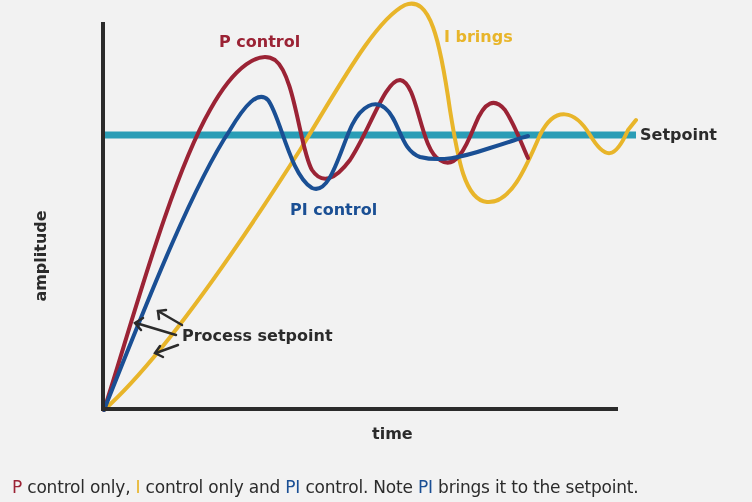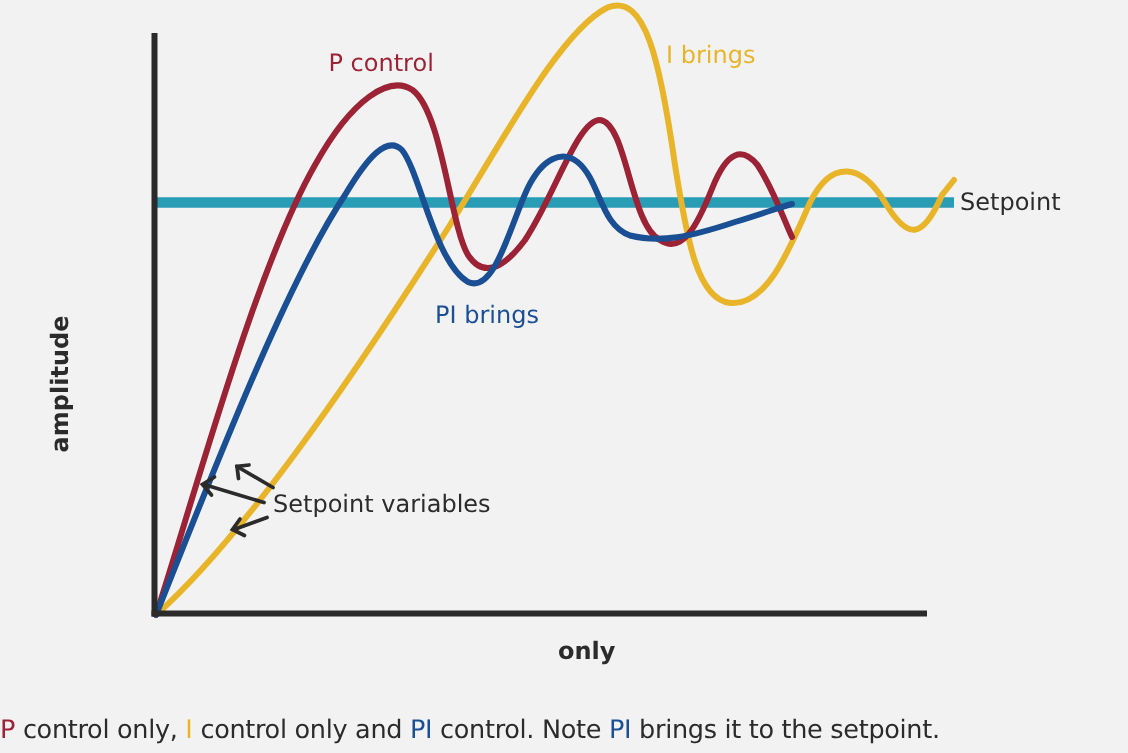--- a/index.html
+++ b/index.html
@@ -3,23 +3,23 @@
 <meta charset="utf-8">
 <style>
   html, body { margin: 0; padding: 0; }
   body {
     width: 752px; height: 502px; overflow: hidden;
     background: #f2f2f2;
     font-family: "DejaVu Sans", sans-serif;
     position: relative;
   }
   #chart { position: absolute; left: 0; top: 0; }
-  .lbl { position: absolute; font-weight: normal; font-size: 16px; white-space: nowrap; }
+  .lbl { position: absolute; font-weight: bold; font-size: 16px; white-space: nowrap; }
   .caption {
-    position: absolute; left: 0; top: 477px; width: 665px;
+    position: absolute; left: 12px; top: 477px; width: 665px;
     font-size: 17px; color: #2b2b2b; white-space: nowrap; letter-spacing: -0.2px;
   }
   .ylabel {
     position: absolute; left: 40px; top: 256px; transform: translate(-50%, -50%) rotate(-90deg);
     font-size: 16px; font-weight: bold; color: #2b2b2b;
   }
   .xlabel {
     position: absolute; left: 372px; top: 424px;
     font-size: 16px; font-weight: bold; color: #2b2b2b;
   }
@@ -45,21 +45,21 @@
     <polyline points="143,318 135,323 141,330"></polyline>
     <line x1="182" y1="325" x2="158" y2="311"></line>
     <polyline points="159,319 158,311 166,310"></polyline>
     <line x1="178" y1="345" x2="156" y2="353"></line>
     <polyline points="160,346 155,353 163,357"></polyline>
   </g>
 </svg>
 
 <div class="lbl" style="left:219px; top:32px; color:#9b2335;">P control</div>
 <div class="lbl" style="left:444px; top:27px; color:#e8b52a;">I brings</div>
-<div class="lbl" style="left:290px; top:200px; color:#1a4f94;">PI brings</div>
+<div class="lbl" style="left:290px; top:200px; color:#1a4f94;">PI control</div>
 <div class="lbl" style="left:640px; top:125px; color:#2b2b2b;text-align:center;">Setpoint</div>
-<div class="lbl" style="left:182px; top:326px; color:#2b2b2b;">Setpoint variables</div>
+<div class="lbl" style="left:182px; top:326px; color:#2b2b2b;">Process setpoint</div>
 <div class="ylabel">amplitude</div>
-<div class="xlabel">only</div>
+<div class="xlabel">time</div>
 
 <div class="caption">
   <span style="color:#9b2335;">P</span><span> control only, </span><span style="color:#e8b52a;">I</span><span> control only and </span><span style="color:#1a4f94;">PI</span><span> control. Note </span><span style="color:#1a4f94;">PI</span><span> brings it to the setpoint.</span>
 </div>
 
 </body></html>

